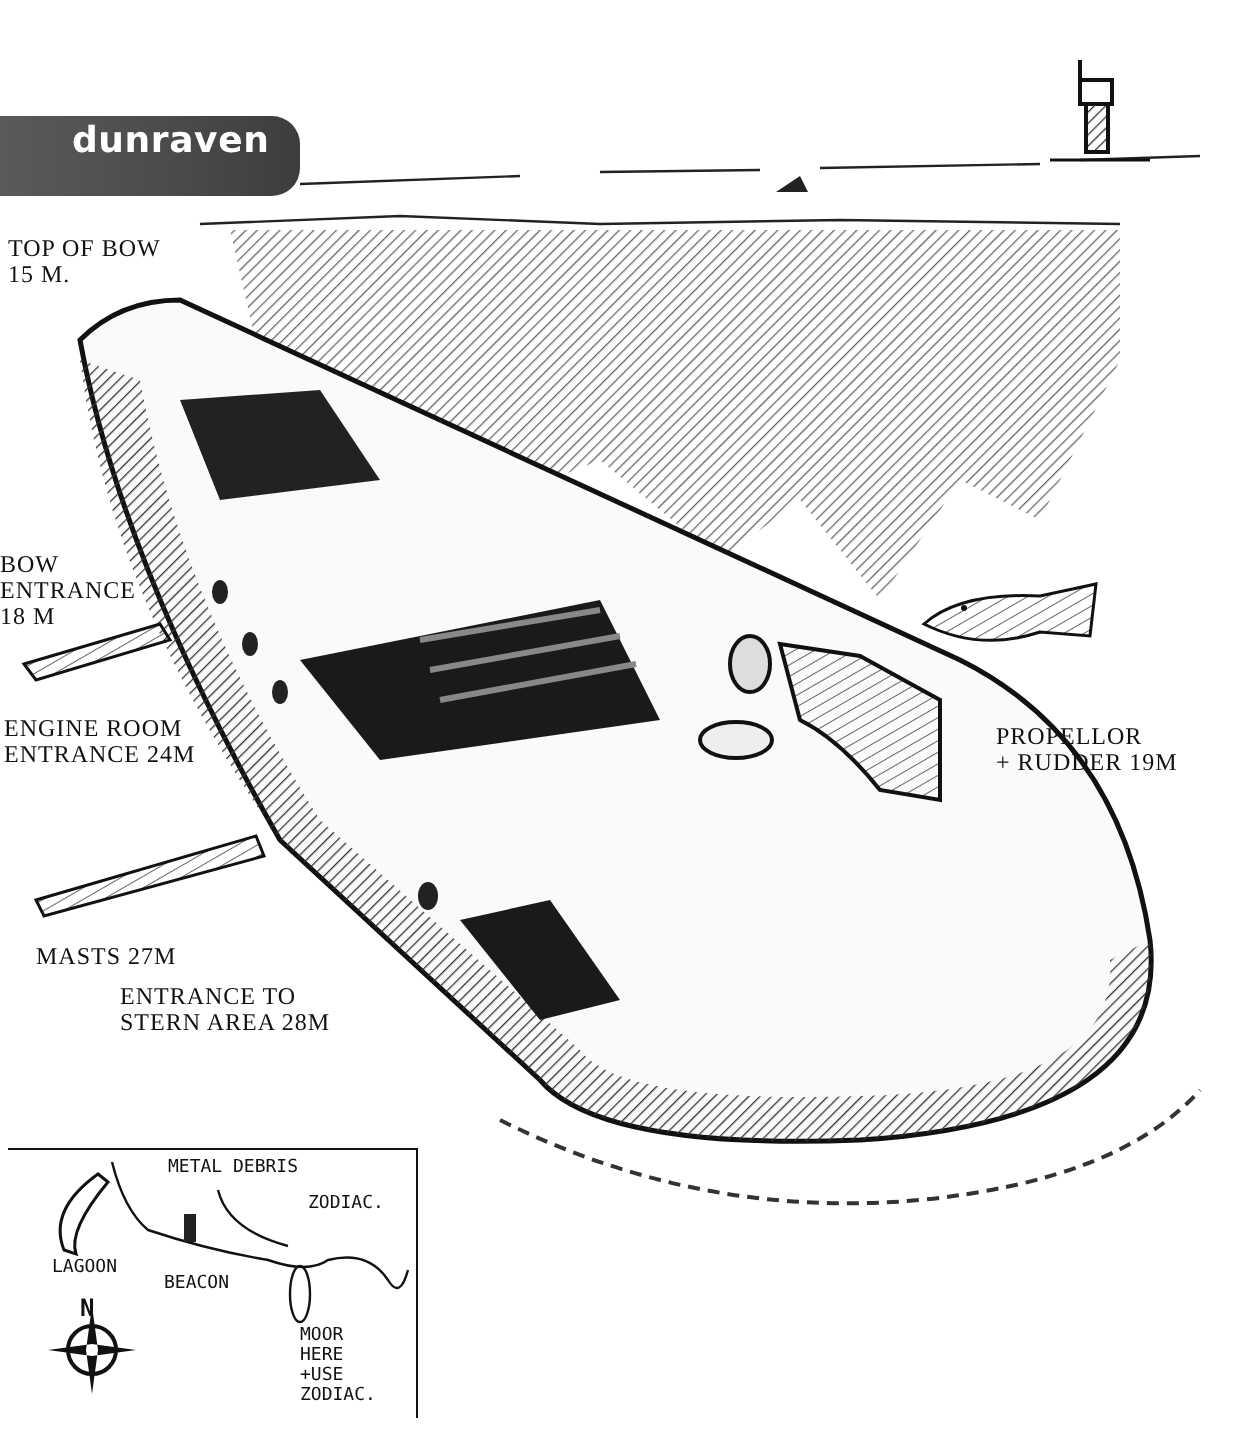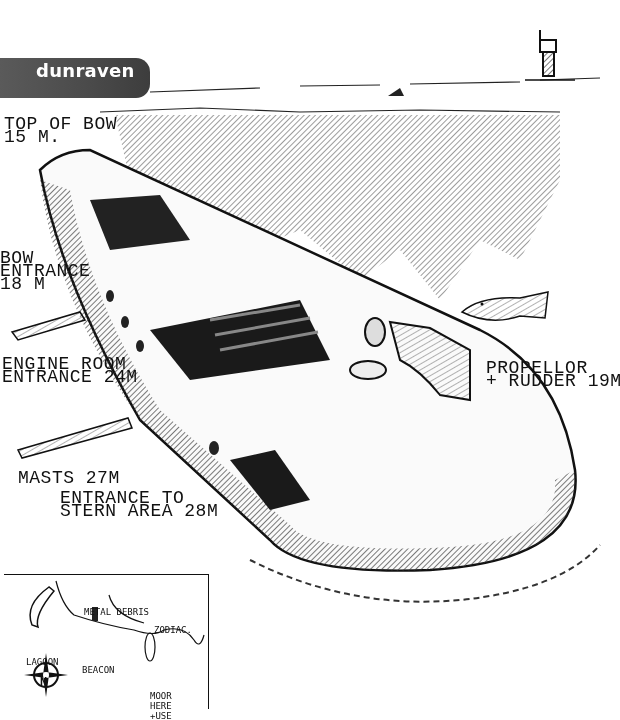--- a/index.html
+++ b/index.html
@@ -1,23 +1,23 @@
 <!DOCTYPE html>
 <html><head>
 <meta charset="utf-8">
 <style>
   html, body { margin:0; padding:0; background:#fff; }
   body { width:620px; height:720px; position:relative; overflow:hidden; font-family:"DejaVu Sans", sans-serif; color:#111; }
   .pill { position:absolute; left:0; top:58px; width:150px; height:40px; border-radius:0 14px 14px 0;
           background:linear-gradient(90deg,#5a5a5a 0%,#4a4a4a 60%,#3d3d3d 100%); }
   .pill span { position:absolute; left:36px; top:2px; color:#fff; font-weight:bold; font-size:18px; letter-spacing:0.3px; }
-  .lbl { position:absolute; font-family:Liberation Mono, monospace; font-size:18px; line-height:13px; letter-spacing:0.5px; color:#111; white-space:pre; text-transform:uppercase; }
+  .lbl { position:absolute; font-family:Liberation Serif, serif; font-size:12px; line-height:13px; letter-spacing:0.5px; color:#111; white-space:pre; text-transform:uppercase; }
   .art { position:absolute; left:0; top:0; }
   .map { position:absolute; left:4px; top:574px; width:204px; height:134px; border-top:1.5px solid #111; border-right:1.5px solid #111; }
-  .mlbl { position:absolute; font-family:"DejaVu Sans Mono", monospace; font-size:9px; line-height:10px; color:#111; white-space:pre;margin-top:28px; }
+  .mlbl { position:absolute; font-family:"DejaVu Sans Mono", monospace; font-size:9px; line-height:10px; color:#111; white-space:pre; }
 </style>
 </head>
 <body>
 
 <div class="pill">
   <span>dunraven</span>
 </div>
 
 <svg class="art" width="620" height="720">
   <defs>
@@ -79,29 +79,29 @@
   </g>
   <g>
     <path d="M18 450 L128 418 L132 428 L22 458 Z" fill="url(#hatchL)" stroke="#111" stroke-width="1.5"></path>
   </g>
 
   <path d="M250 560 Q350 610 460 600 Q560 590 600 545" fill="none" stroke="#333" stroke-width="2" stroke-dasharray="6 4"></path>
 </svg>
 
 <div class="lbl" style="left:4px;top:118px;">TOP OF BOW
 15 M.</div>
-<div class="lbl" style="left:0px;top:252px;">BOW
+<div class="lbl" style="left:0px;top:276px;">BOW
 ENTRANCE
 18 M</div>
 <div class="lbl" style="left:2px;top:358px;">ENGINE ROOM
 ENTRANCE 24M</div>
 <div class="lbl" style="left:18px;top:472px;">MASTS 27M</div>
 <div class="lbl" style="left:14px;top:492px;margin-left:46px;">ENTRANCE TO
 STERN AREA 28M</div>
-<div class="lbl" style="left:486px;top:362px;">PROPELLOR
+<div class="lbl" style="left:498px;top:362px;">PROPELLOR
 + RUDDER 19M</div>
 
 <div class="map">
   <svg width="204" height="134" style="position:absolute;left:0;top:0;">
     <path d="M28 50 Q20 30 45 12 L50 16 Q30 40 34 52 Z" fill="none" stroke="#111" stroke-width="1.5"></path>
     <path d="M52 6 Q58 30 70 40 Q100 50 130 55 Q150 62 160 55 Q180 50 190 65 Q196 75 200 60" fill="none" stroke="#111" stroke-width="1.2"></path>
     <path d="M105 20 Q110 40 140 48" fill="none" stroke="#111" stroke-width="1.2"></path>
     <rect x="88" y="32" width="6" height="14" fill="#222"></rect>
     <ellipse cx="146" cy="72" rx="5" ry="14" fill="none" stroke="#111" stroke-width="1.2"></ellipse>
     <g transform="translate(42,100)">

